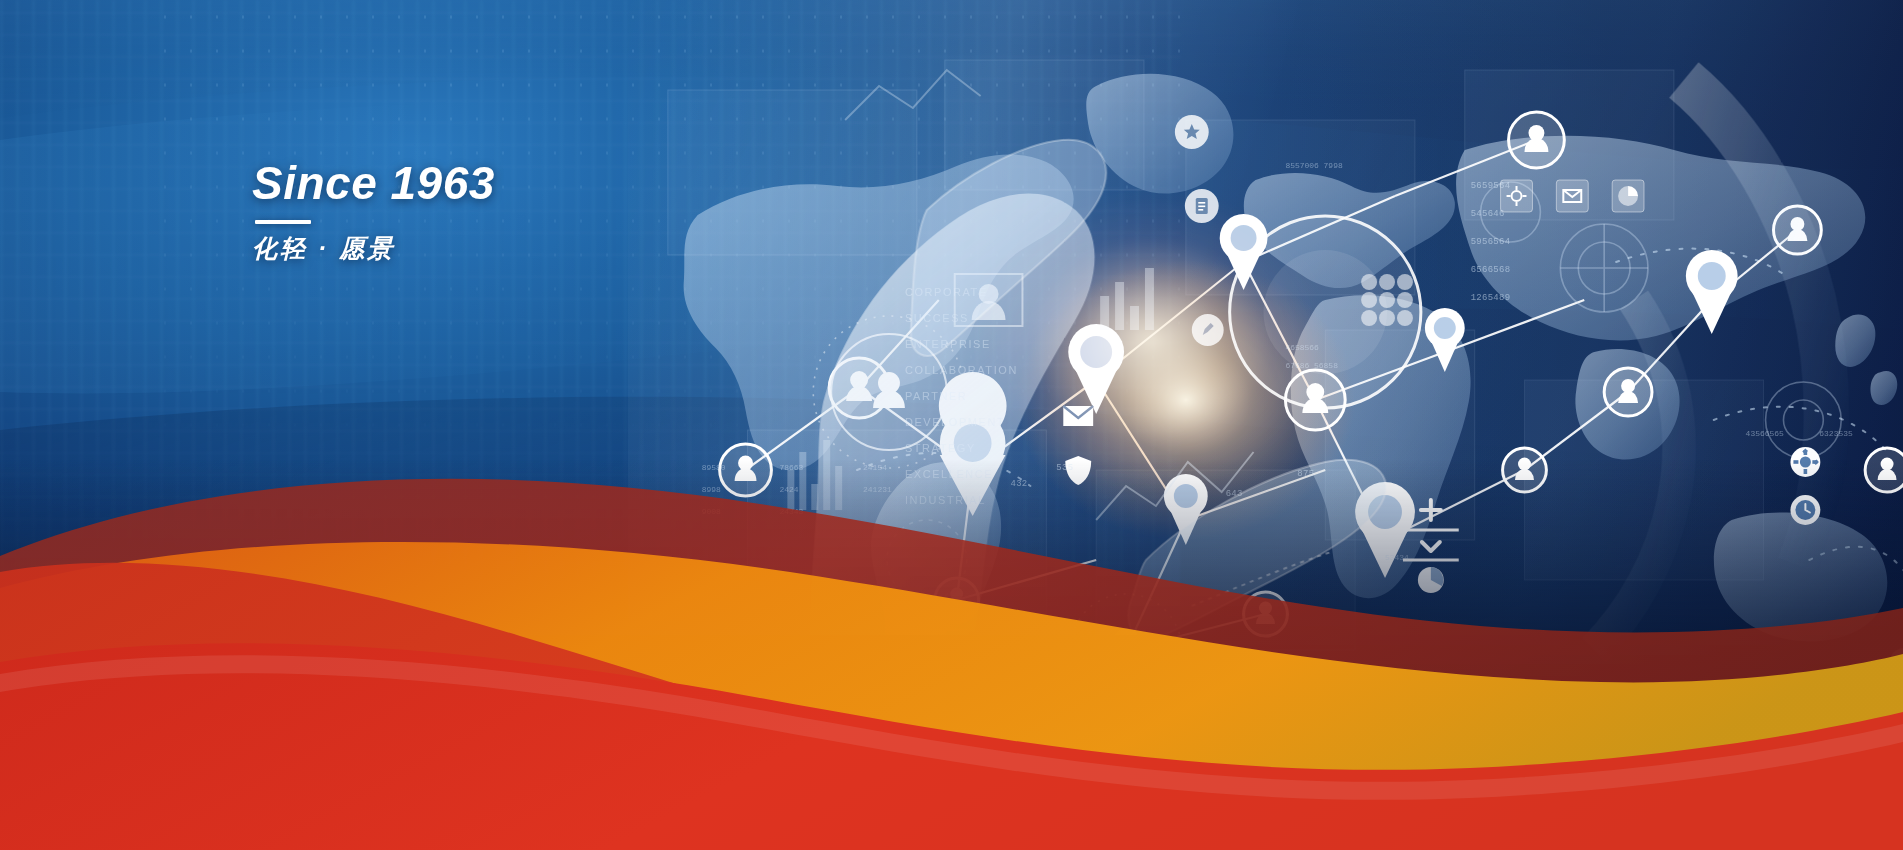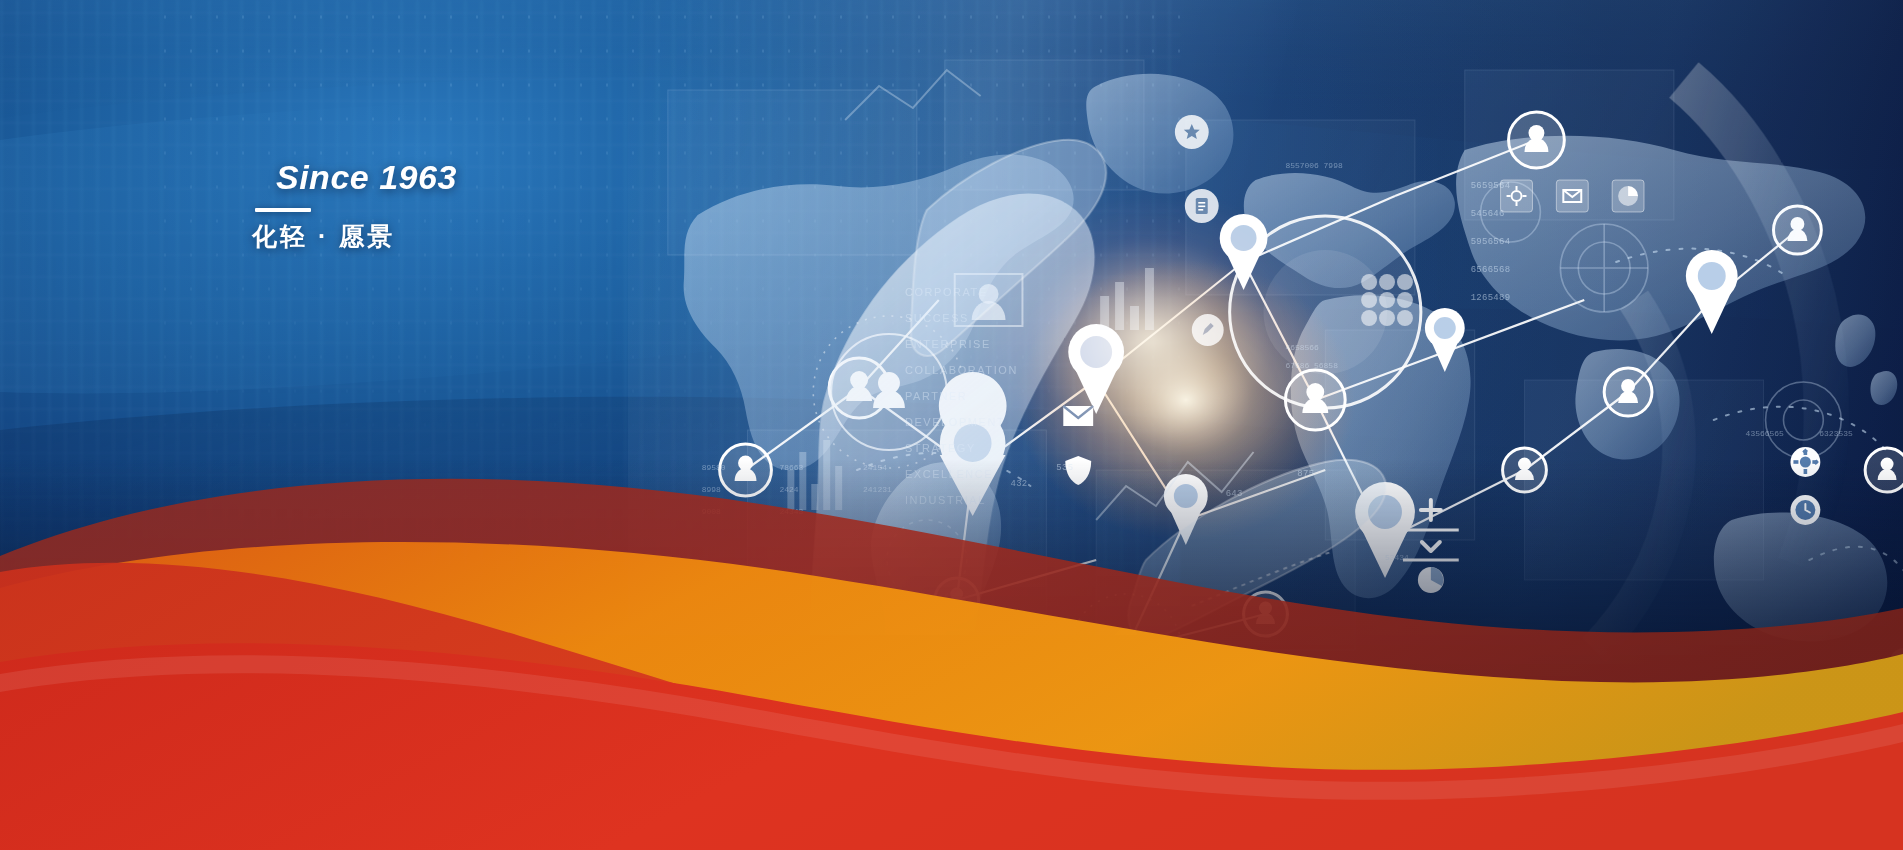--- a/index.html
+++ b/index.html
@@ -51,29 +51,28 @@
   .num-s{font-family:"Liberation Mono","DejaVu Sans Mono",monospace;font-size:8px;
       fill:rgba(220,236,252,.42);}
 
   
   .waves{position:absolute;left:0;bottom:0;width:100%;height:420px;}
   .waves svg{display:block;width:100%;height:100%;}
 
   
   .copy{position:absolute;left:252px;top:160px;width:760px;}
   .since{
-    font-size:34px;font-weight:700;font-style:italic;color:#ffffff;
+    font-size:46px;font-weight:700;font-style:italic;color:#ffffff;
     letter-spacing:.5px;line-height:1;
     text-shadow:0 2px 10px rgba(3,18,44,.55);
-    margin-left:24px;
   }
   .rule{width:56px;height:4px;background:#ffffff;margin:14px 0 12px 3px;border-radius:1px;
         box-shadow:0 1px 6px rgba(3,18,44,.5);}
   .sub{
-    font-size:25px;font-weight:700;color:#ffffff;letter-spacing:3px;
+    font-size:25px;font-weight:700;font-style:italic;color:#ffffff;letter-spacing:3px;
     line-height:1;text-shadow:0 2px 8px rgba(3,18,44,.5);
   }
   .headline{
     margin-top:10px;
     font-size:62px;font-weight:700;font-style:italic;color:#ffffff;
     letter-spacing:1px;line-height:1.05;white-space:nowrap;
     text-shadow:
       0 0 1px rgba(255,255,255,.9),
       2px 3px 10px rgba(4,20,48,.60),
       0 1px 2px rgba(4,20,48,.45);

